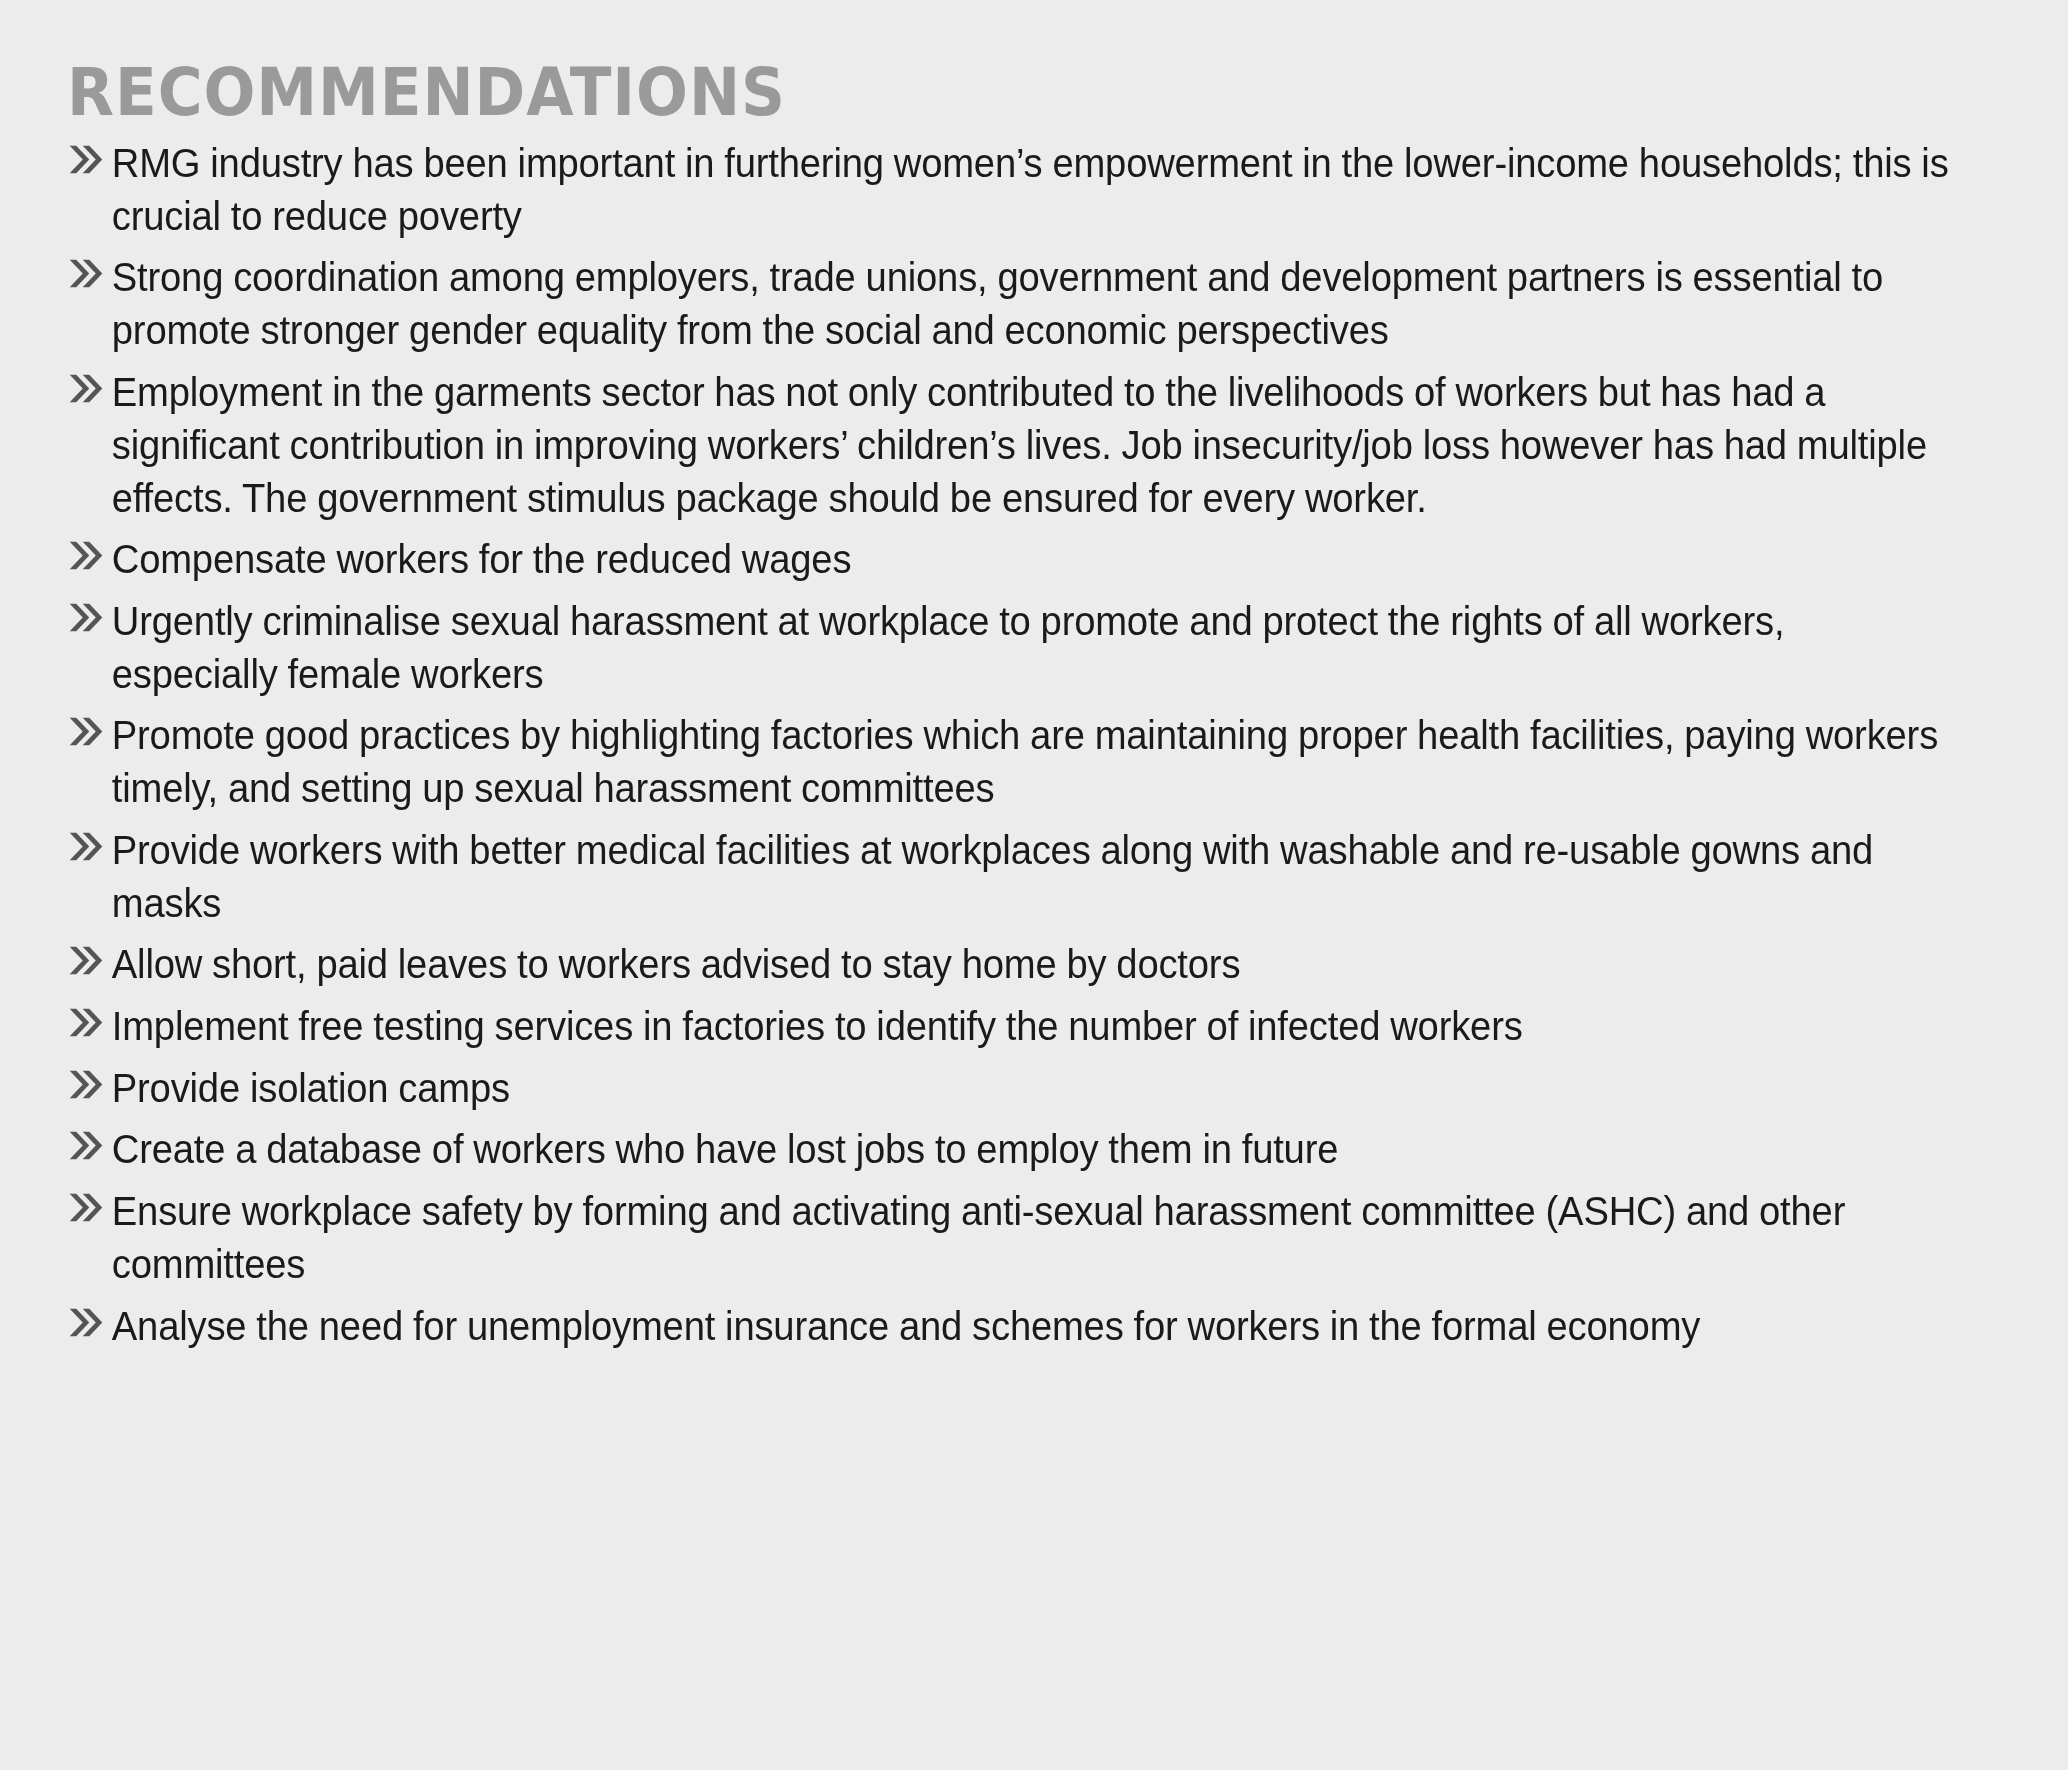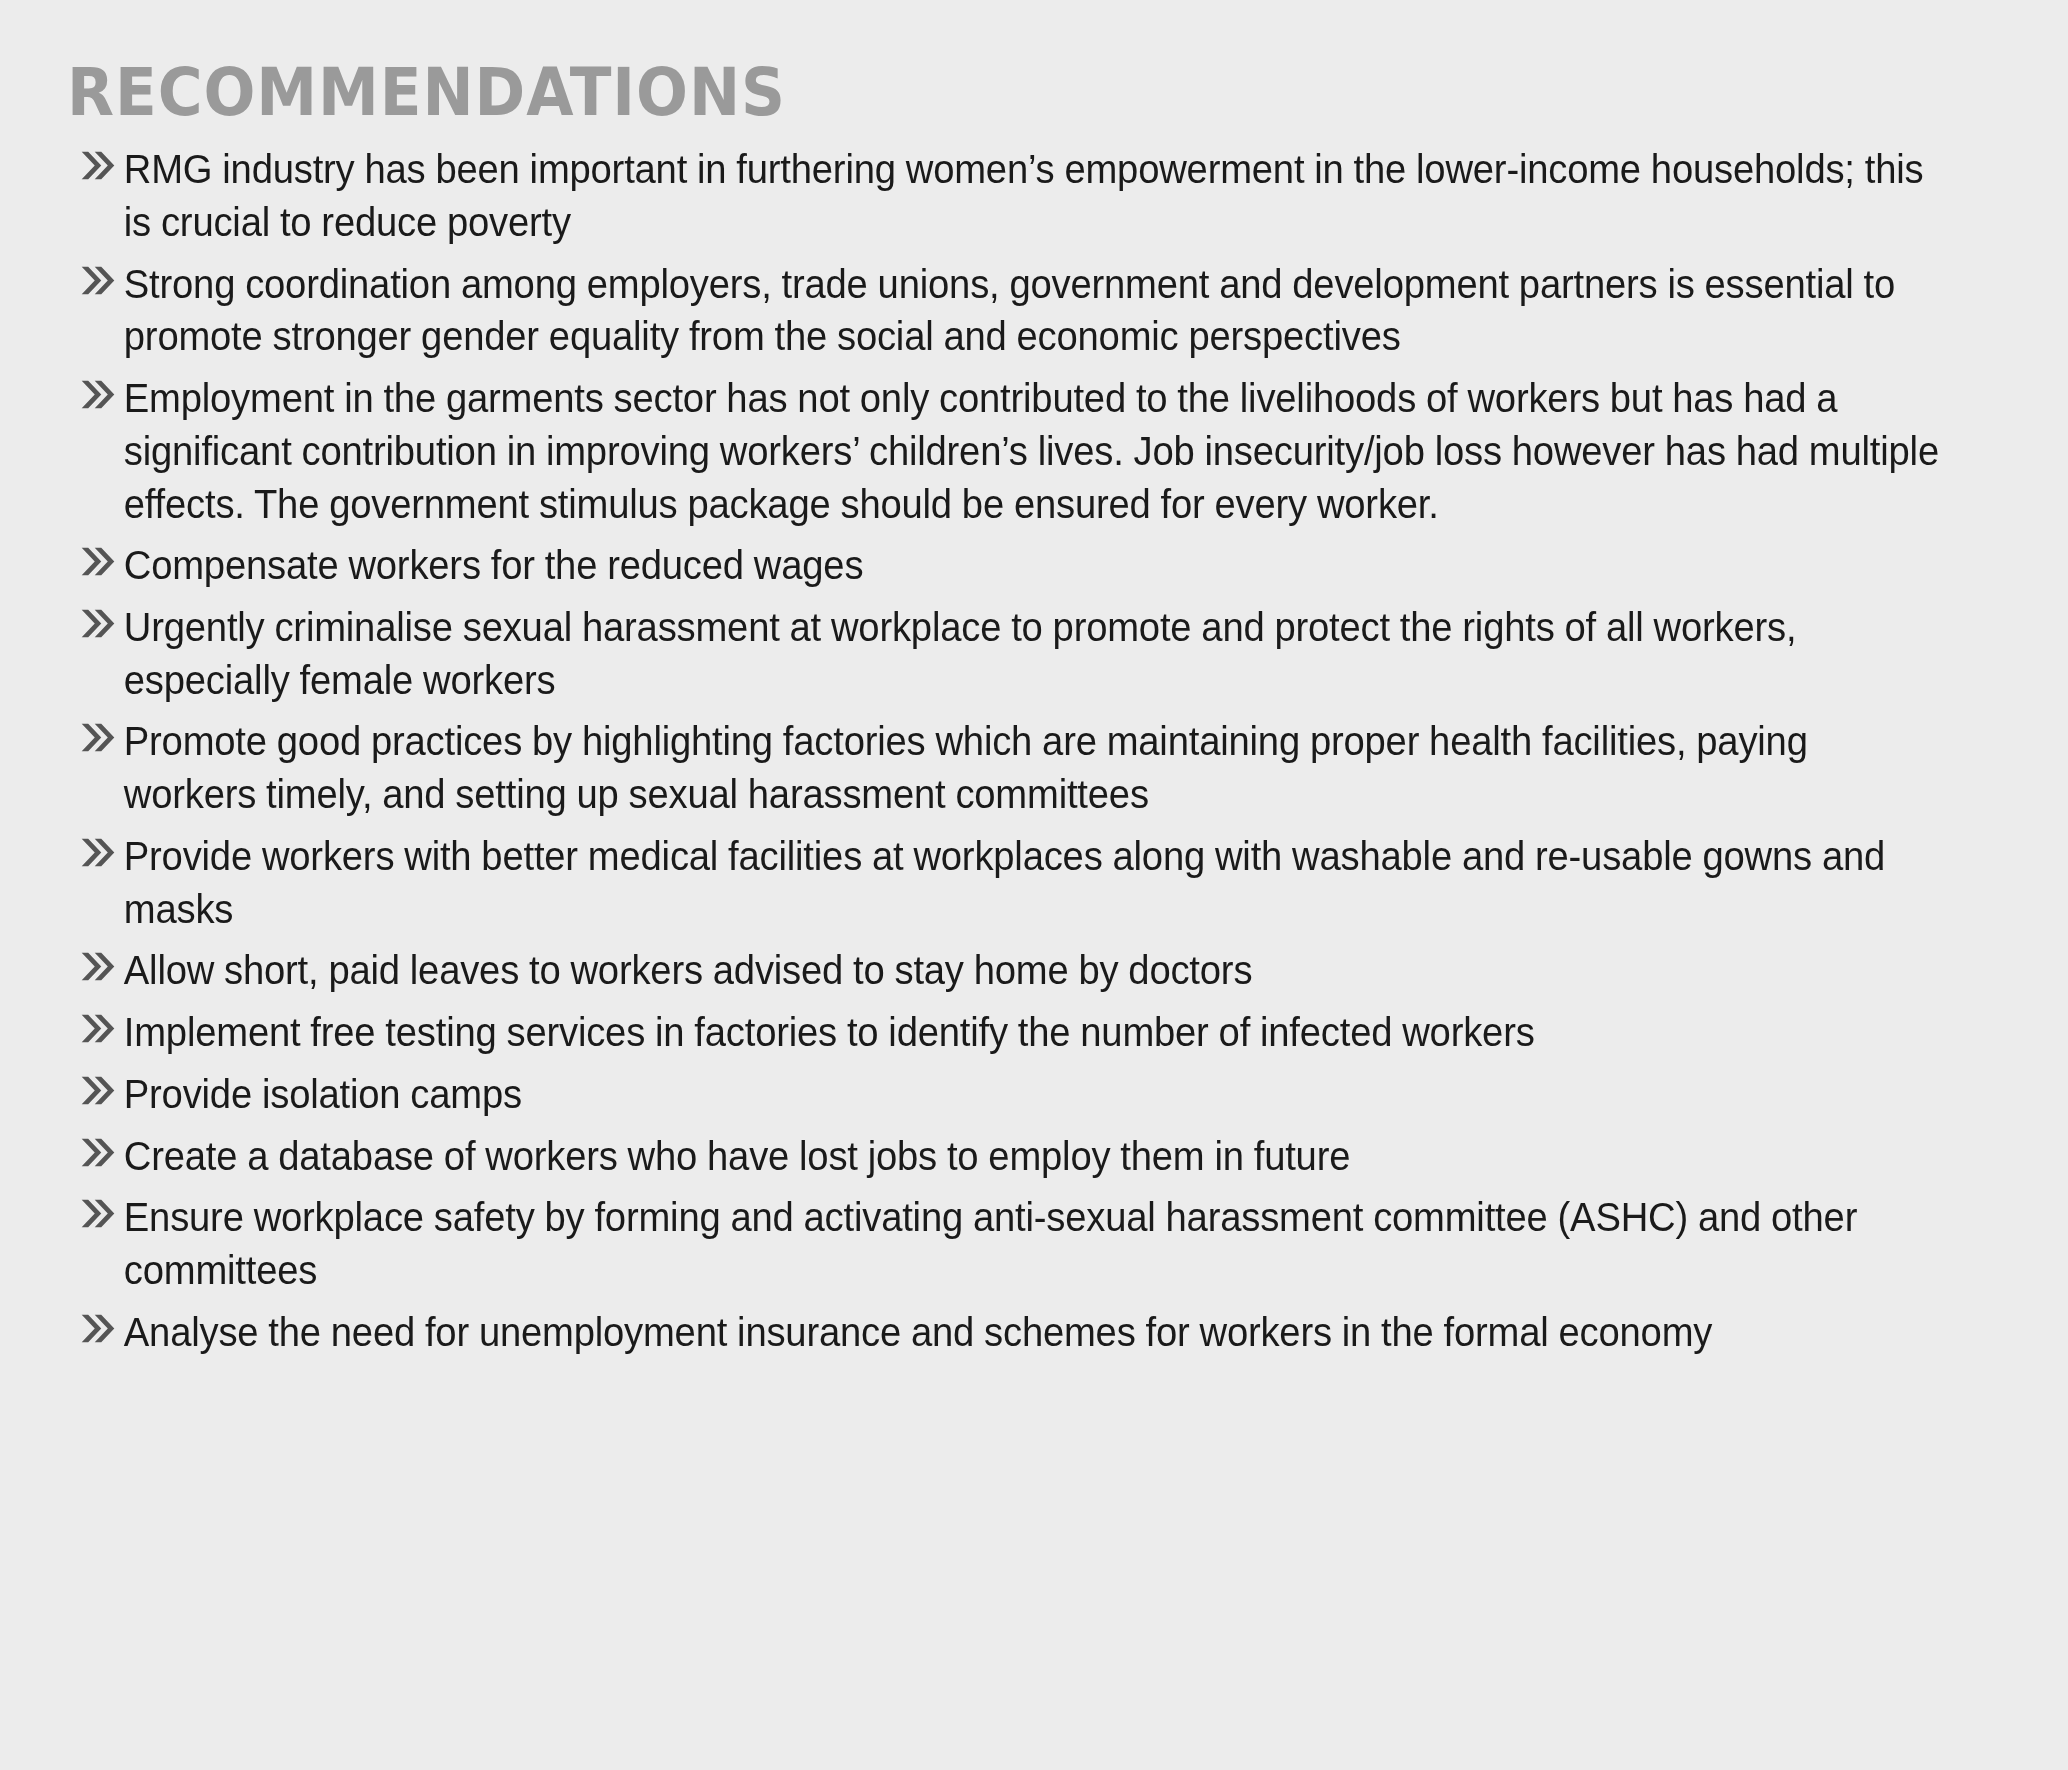--- a/index.html
+++ b/index.html
@@ -25,21 +25,21 @@
     font-weight: bold;
     font-size: 65px;
     letter-spacing: 1px;
     color: #9a9a9a;
     line-height: 1.05;
     margin: 11.8px 0 9.9px 5.9px;
     transform: scaleX(0.94);
     transform-origin: left center;
   }
   .list {
-    margin: 16px;
+    margin: 4px;
     padding: 0;
     list-style: none;
   }
   .item {
     position: relative;
     color: #1a1a1a;
     font-family: "Liberation Sans", sans-serif;
     font-size: 40px;
     line-height: 1.32;
     letter-spacing: -0.2px;

